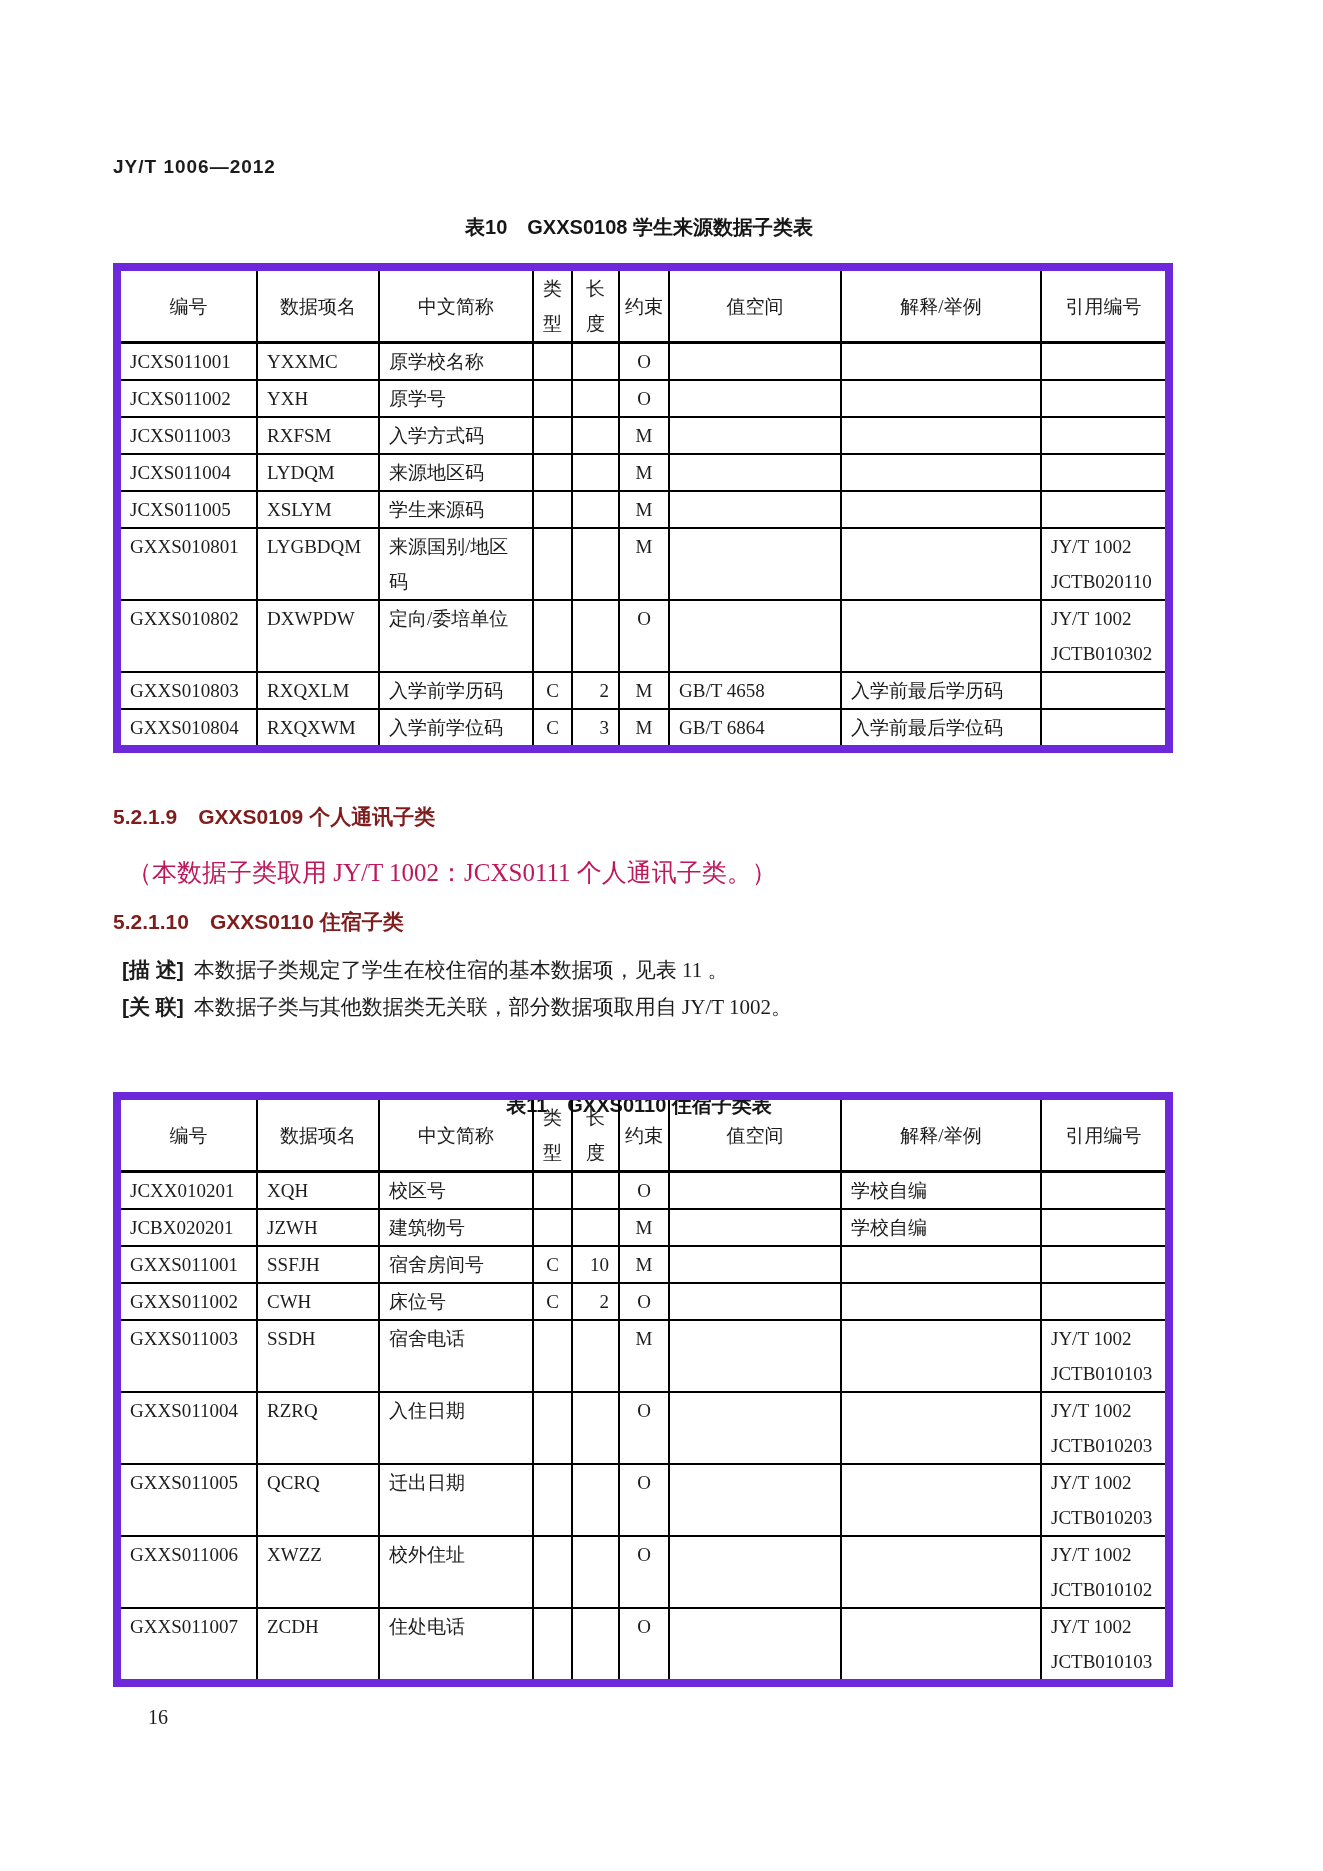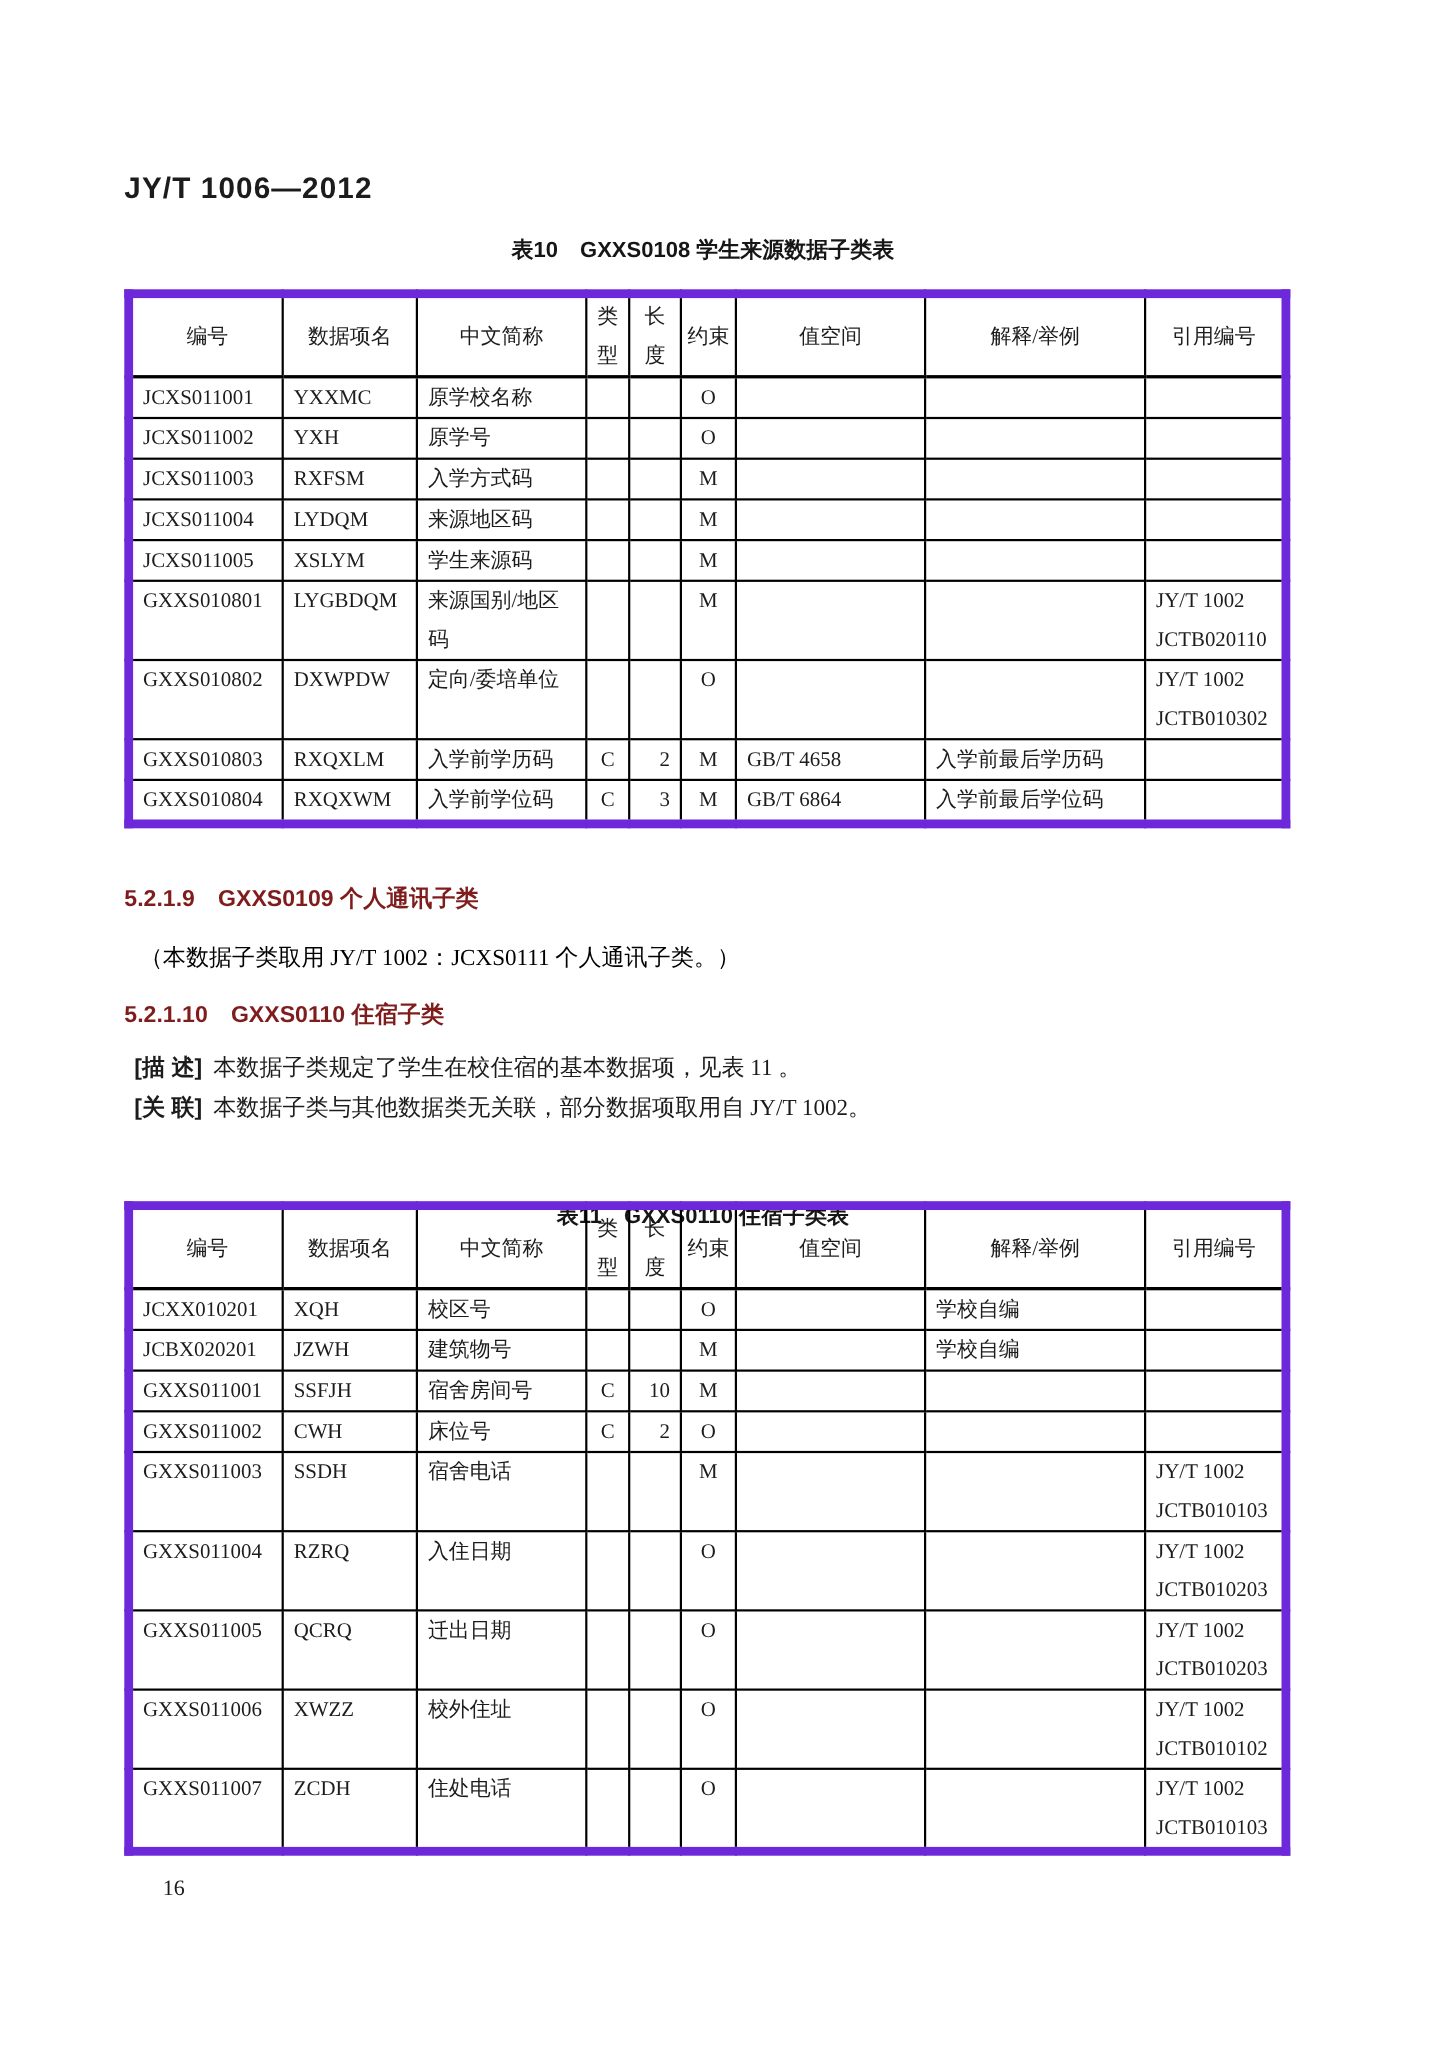--- a/index.html
+++ b/index.html
@@ -10,21 +10,21 @@
     position: relative;
     font-family: "Liberation Serif", serif;
     color: #1c1c1c;
   }
   .doc-code {
     position: absolute;
     left: 113px;
     top: 156px;
     font-family: "Liberation Sans", sans-serif;
     font-weight: 600;
-    font-size: 27px;
+    font-size: 19px;
     letter-spacing: 1px;
     color: #1c1c1c;
   }
   .table-caption {
     position: absolute;
     left: 113px;
     width: 1052px;
     text-align: center;
     font-family: "Liberation Sans", sans-serif;
     font-weight: 700;
@@ -72,22 +72,22 @@
     font-family: "Liberation Sans", sans-serif;
     font-weight: 700;
     font-size: 21px;
     color: #7f1d1d;
   }
   .heading-s9  { top: 803px; }
   .heading-s10 { top: 908px; }
   .body-paragraph {
     position: absolute;
     left: 127px;
-    font-size: 21px;
-    color: #000000;
+    font-size: 25px;
+    color: #be185d;
   }
   .note-s9 { top: 856px; }
   .tagged-line {
     position: absolute;
     left: 122px;
     font-size: 21px;
     color: #1c1c1c;
   }
   .desc-line { top: 956px; }
   .rel-line  { top: 993px; }

